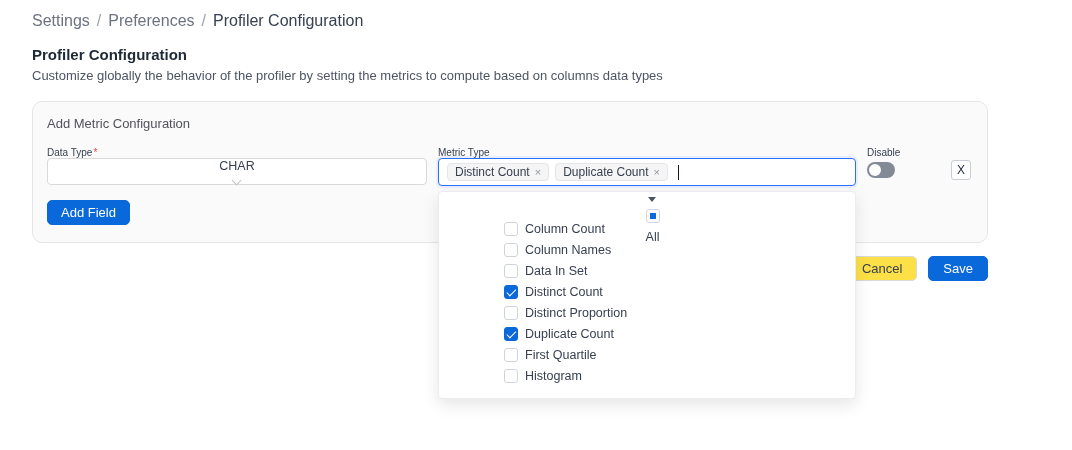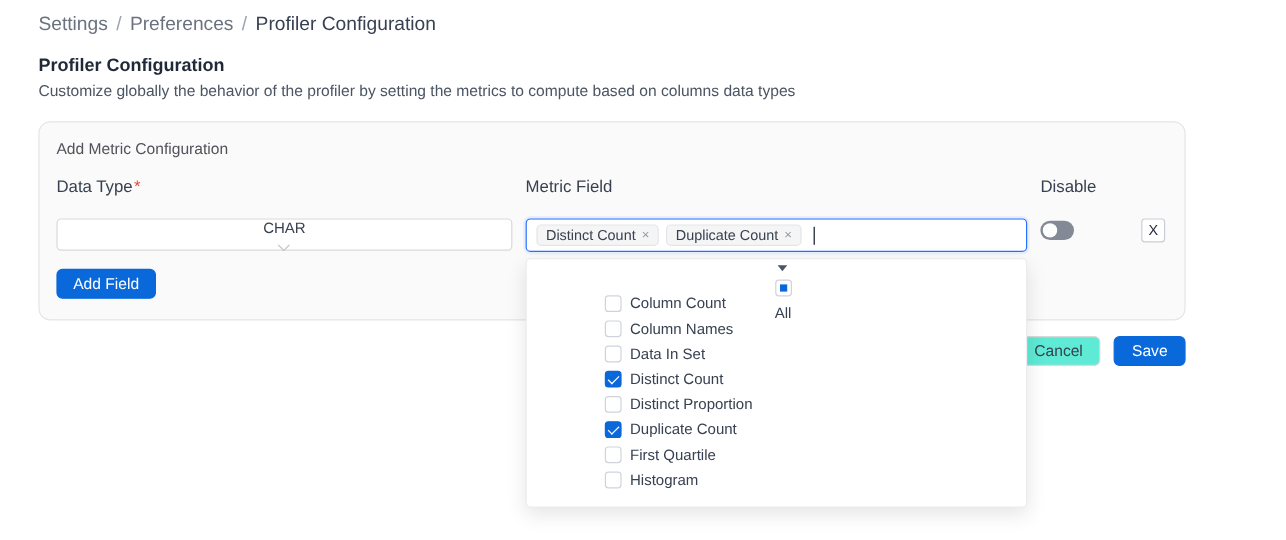--- a/index.html
+++ b/index.html
@@ -14,21 +14,21 @@
   .breadcrumb .sep { color: #9ca3af; }
 
   
   .title { font-size: 15px; font-weight: bold; color: #1f2937; margin-top: 16px; }
   .subtitle { font-size: 13px; color: #4b5563; margin-top: 5px; }
 
   
   .panel { margin-top: 18px; width: 956px; background: #fafafa; border: 1px solid #e5e5e8; border-radius: 10px; padding: 12px 14px 17px 14px; position: relative; }
   .panel-title { font-size: 13px; color: #52525b; margin-bottom: 16px; margin-top: 2px; }
   .form-row { display: flex; gap: 11px; align-items: flex-start; }
-  .col label { display: block; font-size: 14px; color: #374151; margin-bottom: 19px; }
+  .col label { display: block; font-size: 10px; color: #374151; margin-bottom: 0; }
   .req { color: #ef4444; margin-left: 1px; }
 
   .col-datatype { width: 380px; }
   .col-metric { width: 418px; position: relative; }
   .col-disable { flex: 1; }
 
   
   .select { height: 27px; background: #fff; border: 1px solid #d9d9d9; border-radius: 4px; display: flex; align-items: center; justify-content: space-between; padding: 0 10px; cursor: pointer; flex-direction: column; }
   .select-value { font-size: 12.5px; color: #374151; }
   .chevron { width: 8px; height: 8px; position: relative; }
@@ -57,21 +57,21 @@
 
   
   .disable-row { display: flex; align-items: center; justify-content: space-between; width: 104px; margin-top: 2px; }
   .switch { width: 28px; height: 16px; border-radius: 9px; background: #838a96; position: relative; display: inline-block; cursor: pointer; }
   .switch .knob { position: absolute; left: 2px; top: 2px; width: 12px; height: 12px; border-radius: 50%; background: #fdfdfd; }
   .remove-btn { width: 20px; height: 20px; background: #fff; border: 1px solid #c9ced6; border-radius: 3px; font-size: 12px; color: #1f2937; display: flex; align-items: center; justify-content: center; cursor: pointer; font-family: inherit; }
 
   
   .btn { font-family: inherit; font-size: 13px; border-radius: 5px; cursor: pointer; }
   .btn-primary { background: var(--accent, #0968da); color: #fff; border: 1px solid var(--accent, #0968da); padding: 4px 14px; }
-  .btn-default { background: #5eead4; color: #374151; border: 1px solid #d9d9d9; padding: 4px 14px; }
+  .btn-default { background: #fde047; color: #374151; border: 1px solid #d9d9d9; padding: 4px 14px; }
   .add-field { margin-top: 15px; padding: 4px 13px; }
 
   .footer-actions { width: 956px; display: flex; justify-content: flex-end; gap: 11px; margin-top: 13px; }
 </style>
 </head>
 <body>
 
 <div class="page">
 
   <nav class="breadcrumb">
@@ -93,21 +93,21 @@
       <div class="col col-datatype">
         <label><span>Data Type</span><span class="req">*</span></label>
         <div class="select">
           <span class="select-value">CHAR</span>
           <span class="chevron"></span>
         </div>
         <button class="btn btn-primary add-field">Add Field</button>
       </div>
 
       <div class="col col-metric">
-        <label>Metric Field</label>
+        <label>Metric Type</label>
         <div class="multiselect">
           <span class="tag">
             <span>Distinct Count</span>
             <span class="tag-close">×</span>
           </span>
           <span class="tag">
             <span>Duplicate Count</span>
             <span class="tag-close">×</span>
           </span>
           <span class="caret-bar"></span>

